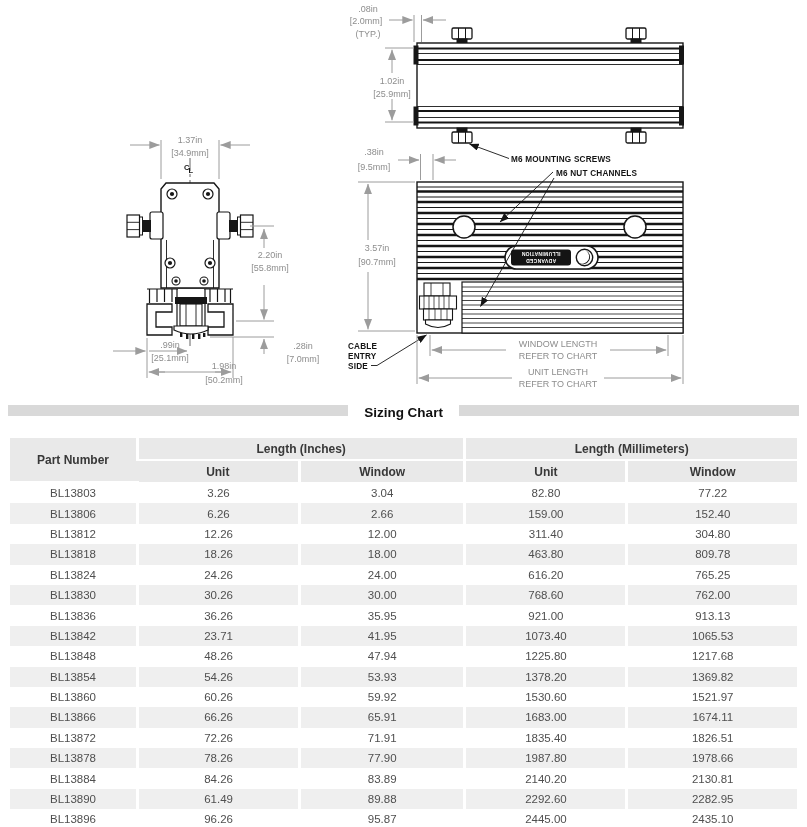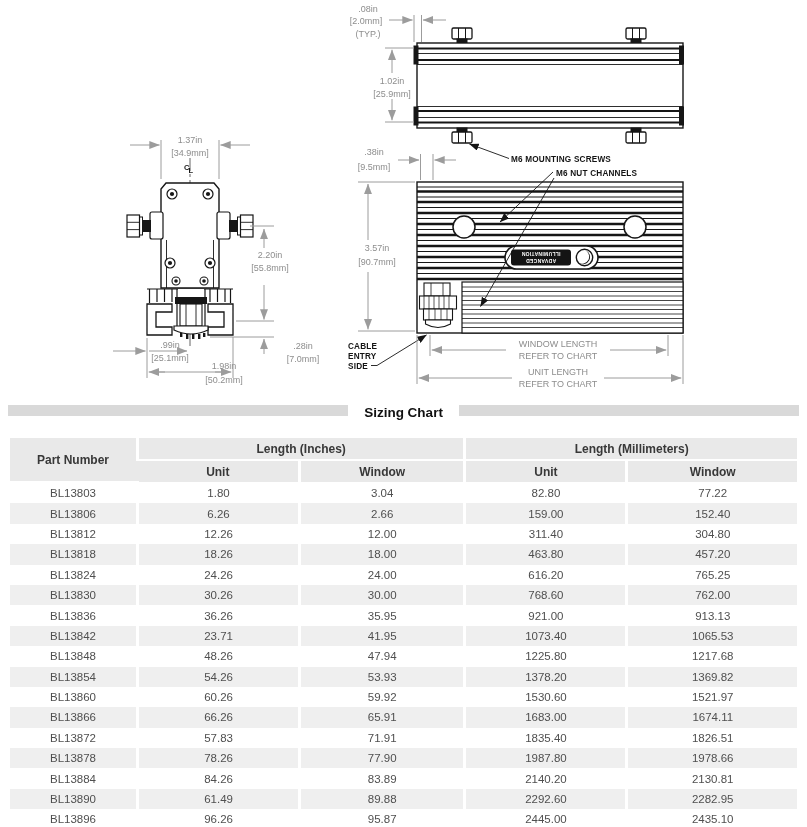--- a/index.html
+++ b/index.html
@@ -374,21 +374,21 @@
         <tr>
           <th>Unit</th>
           <th>Window</th>
           <th>Unit</th>
           <th>Window</th>
         </tr>
       </thead>
       <tbody>
           <tr>
             <td>BL13803</td>
-            <td>1.80</td>
+            <td>3.26</td>
             <td>3.04</td>
             <td>82.80</td>
             <td>77.22</td>
           </tr>
           <tr>
             <td>BL13806</td>
             <td>6.26</td>
             <td>2.66</td>
             <td>159.00</td>
             <td>152.40</td>
@@ -398,21 +398,21 @@
             <td>12.26</td>
             <td>12.00</td>
             <td>311.40</td>
             <td>304.80</td>
           </tr>
           <tr>
             <td>BL13818</td>
             <td>18.26</td>
             <td>18.00</td>
             <td>463.80</td>
-            <td>457.20</td>
+            <td>809.78</td>
           </tr>
           <tr>
             <td>BL13824</td>
             <td>24.26</td>
             <td>24.00</td>
             <td>616.20</td>
             <td>765.25</td>
           </tr>
           <tr>
             <td>BL13830</td>
@@ -458,21 +458,21 @@
           </tr>
           <tr>
             <td>BL13866</td>
             <td>66.26</td>
             <td>65.91</td>
             <td>1683.00</td>
             <td>1674.11</td>
           </tr>
           <tr>
             <td>BL13872</td>
-            <td>57.83</td>
+            <td>72.26</td>
             <td>71.91</td>
             <td>1835.40</td>
             <td>1826.51</td>
           </tr>
           <tr>
             <td>BL13878</td>
             <td>78.26</td>
             <td>77.90</td>
             <td>1987.80</td>
             <td>1978.66</td>

